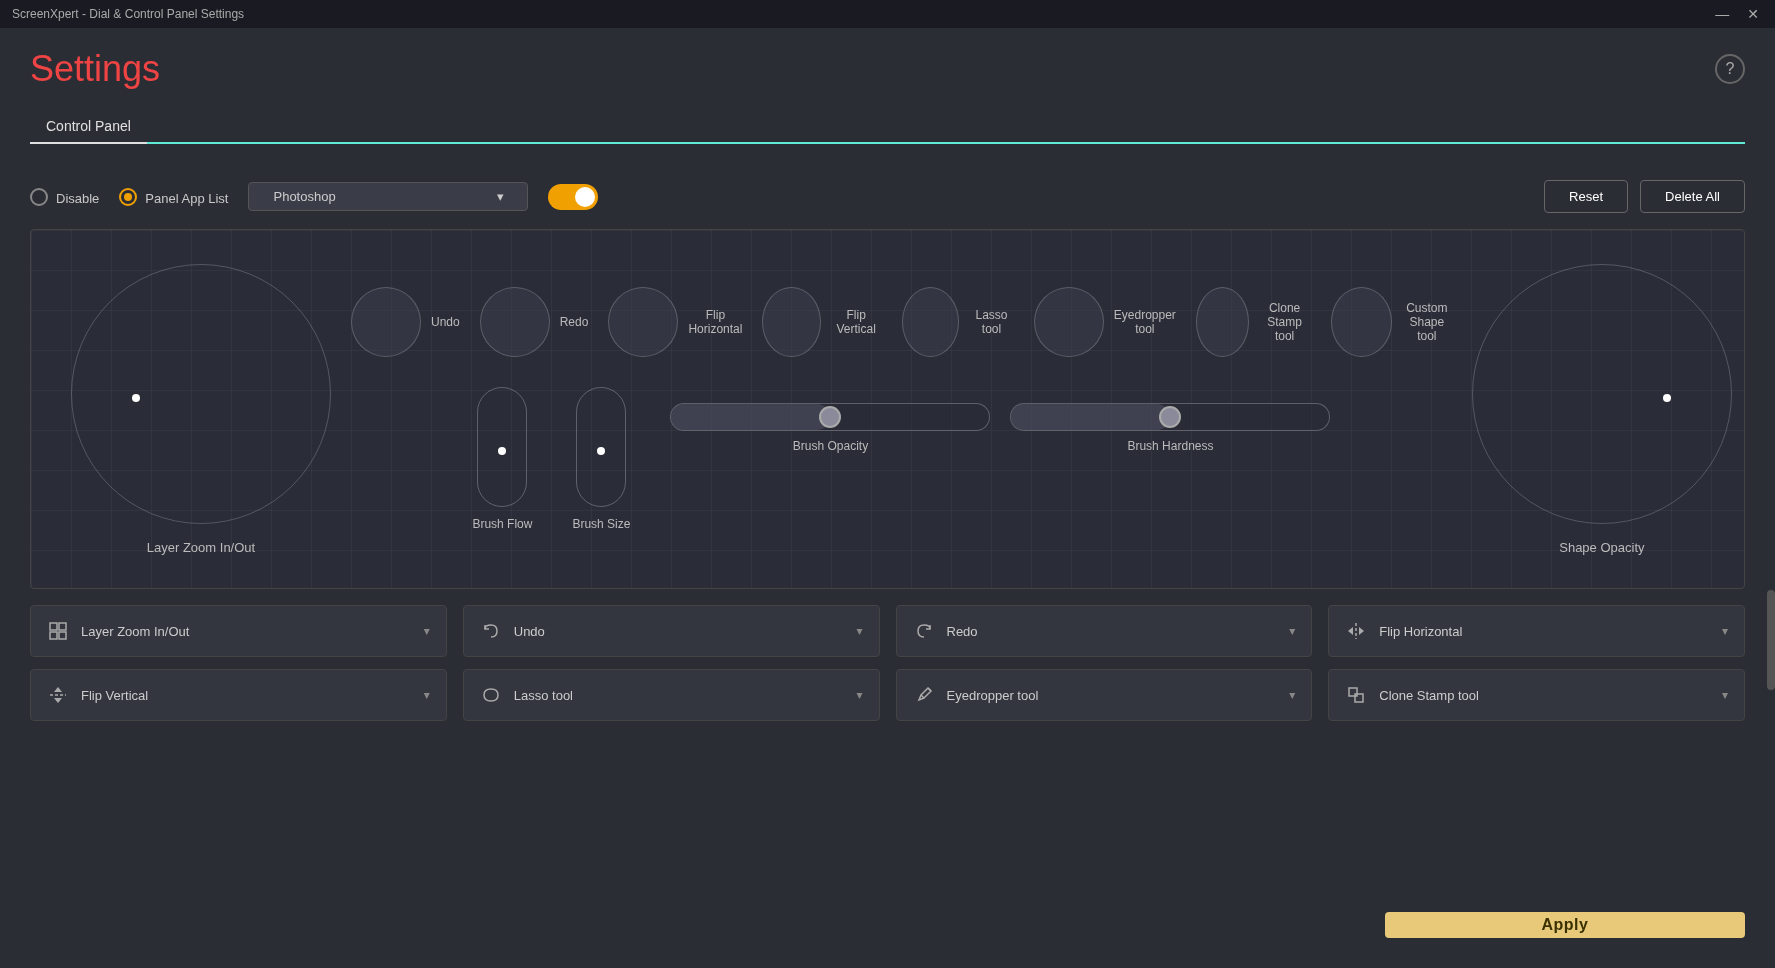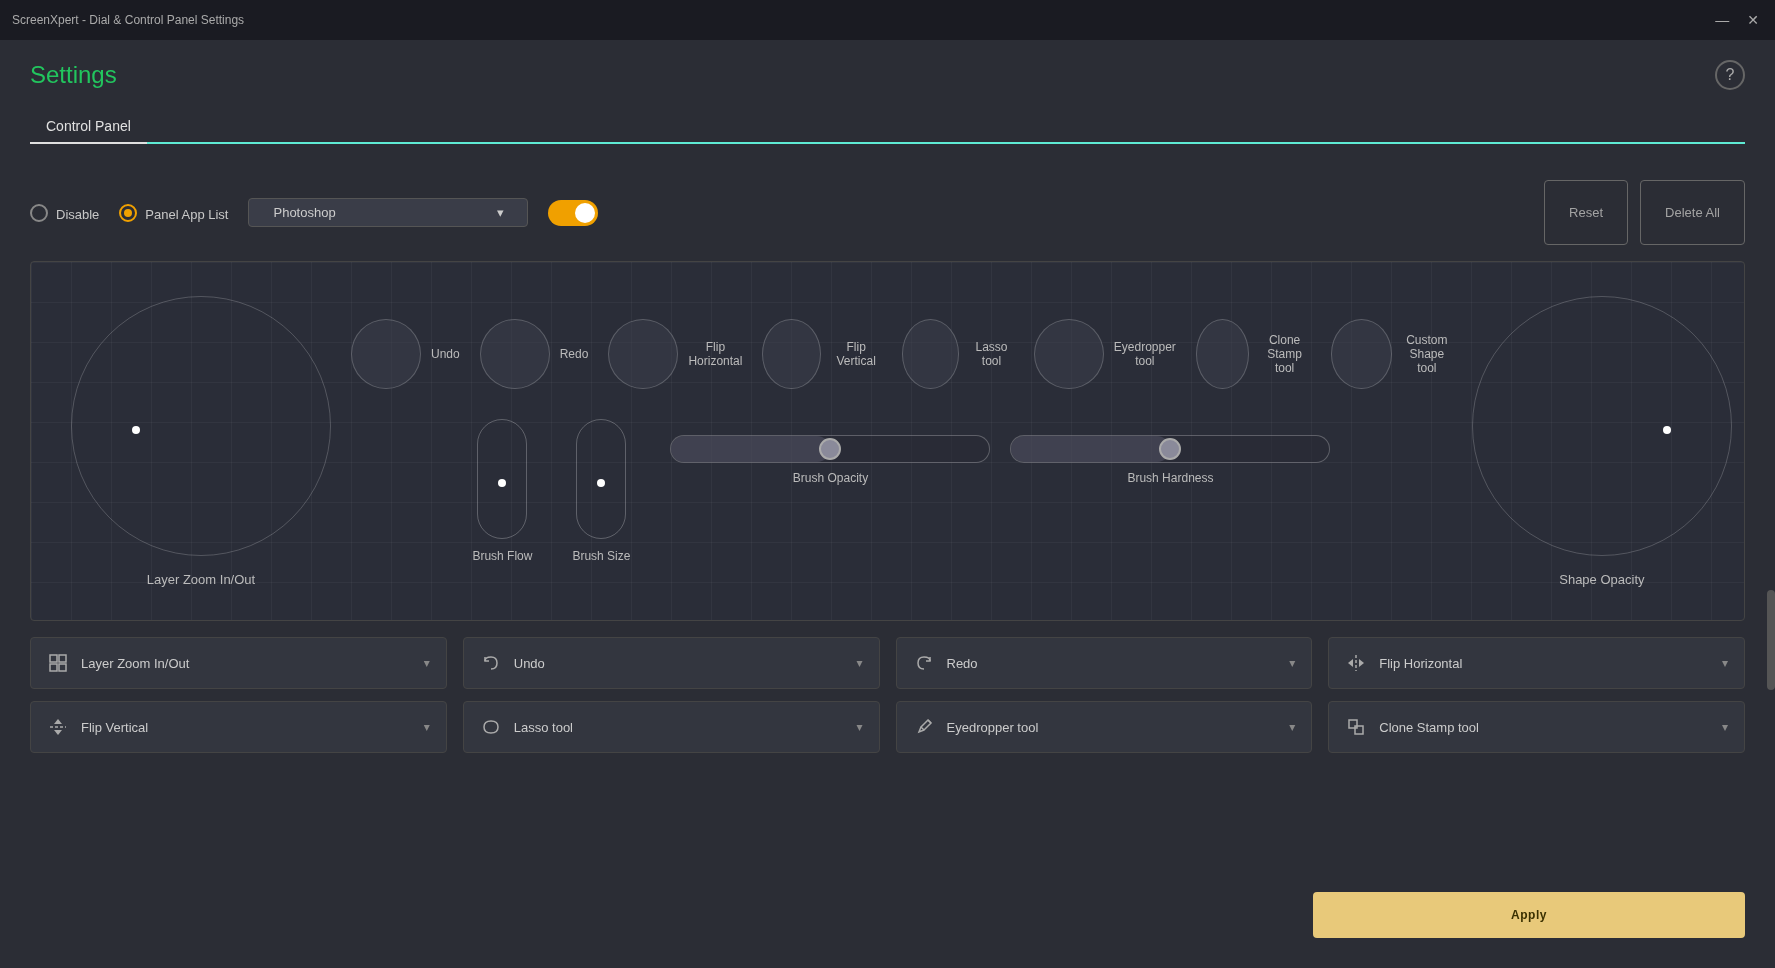--- a/index.html
+++ b/index.html
@@ -7,21 +7,21 @@
       background: #2b2d35;
       color: #c8c8c8;
       font-family: 'Segoe UI', sans-serif;
       font-size: 13px;
       width: 1775px;
       height: 968px;
       overflow: hidden;
     }
     .title-bar {
       background: #1a1b22;
-      height: 40px;
+      height: 28px;
       display: flex;
       align-items: center;
       padding: 0 12px;
       justify-content: space-between;
     }
     .title-bar-title {
       color: #aaa;
       font-size: 12px;
     }
     .title-bar-controls {
@@ -39,22 +39,22 @@
     .main-content {
       padding: 20px 30px;
     }
     .settings-header {
       display: flex;
       justify-content: space-between;
       align-items: center;
       margin-bottom: 20px;
     }
     .settings-title {
-      font-size: 24px;
-      color: #22c55e;
+      font-size: 36px;
+      color: #ef4444;
       font-weight: 300;
     }
     .help-icon {
       width: 30px;
       height: 30px;
       border: 2px solid #666;
       border-radius: 50%;
       display: flex;
       align-items: center;
       justify-content: center;
@@ -143,24 +143,24 @@
       height: 20px;
       background: white;
       border-radius: 50%;
     }
     .action-buttons {
       margin-left: auto;
       display: flex;
       gap: 12px;
     }
     .action-btn {
-      padding: 24px 24px;
+      padding: 8px 24px;
       background: transparent;
       border: 1px solid #666;
-      color: #a3a3a3;
+      color: #ffffff;
       border-radius: 4px;
       cursor: pointer;
       font-size: 13px;
     }
     
     .canvas-area {
       background: #2a2d38;
       border: 1px solid #444;
       border-radius: 4px;
       height: 360px;
@@ -374,23 +374,23 @@
     .apply-btn-container {
       position: absolute;
       bottom: 30px;
       right: 30px;
     }
     .apply-btn {
       background: #e8c97a;
       color: #3a3000;
       border: none;
       border-radius: 4px;
-      padding: 16px 0;
-      width: 432px;
-      font-size: 12px;
+      padding: 4px 0;
+      width: 360px;
+      font-size: 16px;
       font-weight: 600;
       cursor: pointer;
       letter-spacing: 0.5px;
     }
   </style>
 </head>
 <body>
 
 <div class="title-bar">
   <span class="title-bar-title">ScreenXpert - Dial &amp; Control Panel Settings</span>

